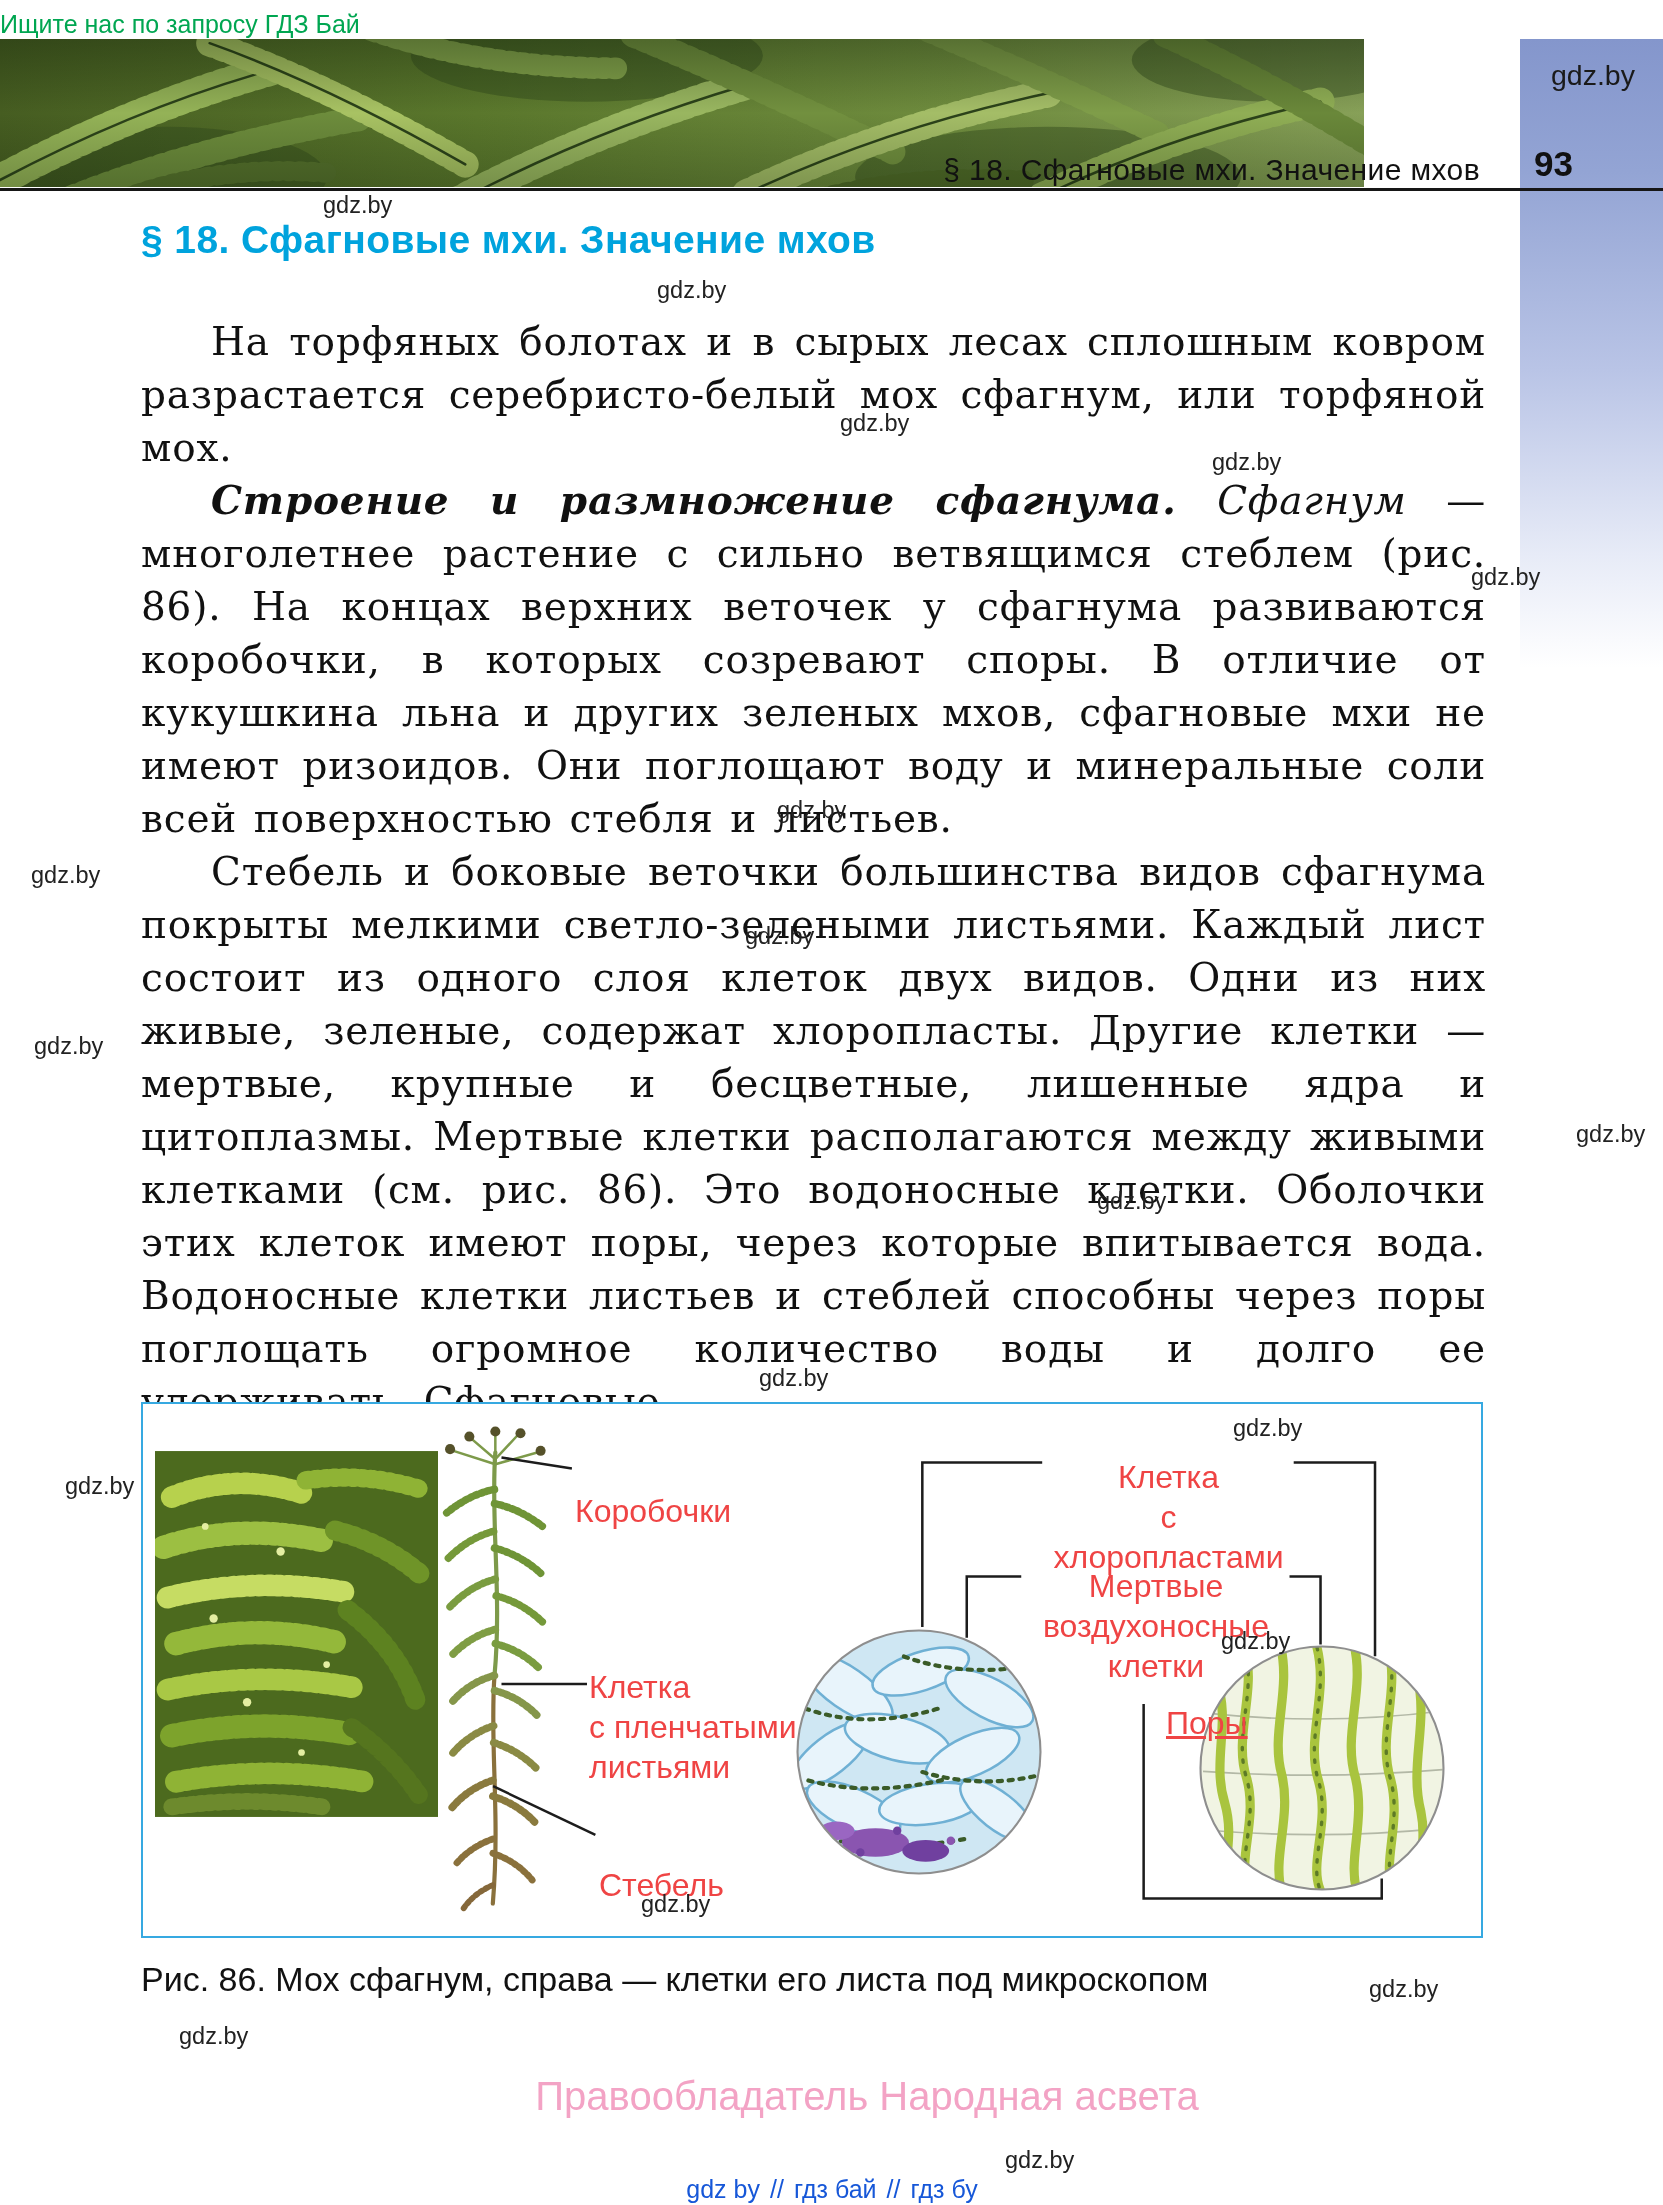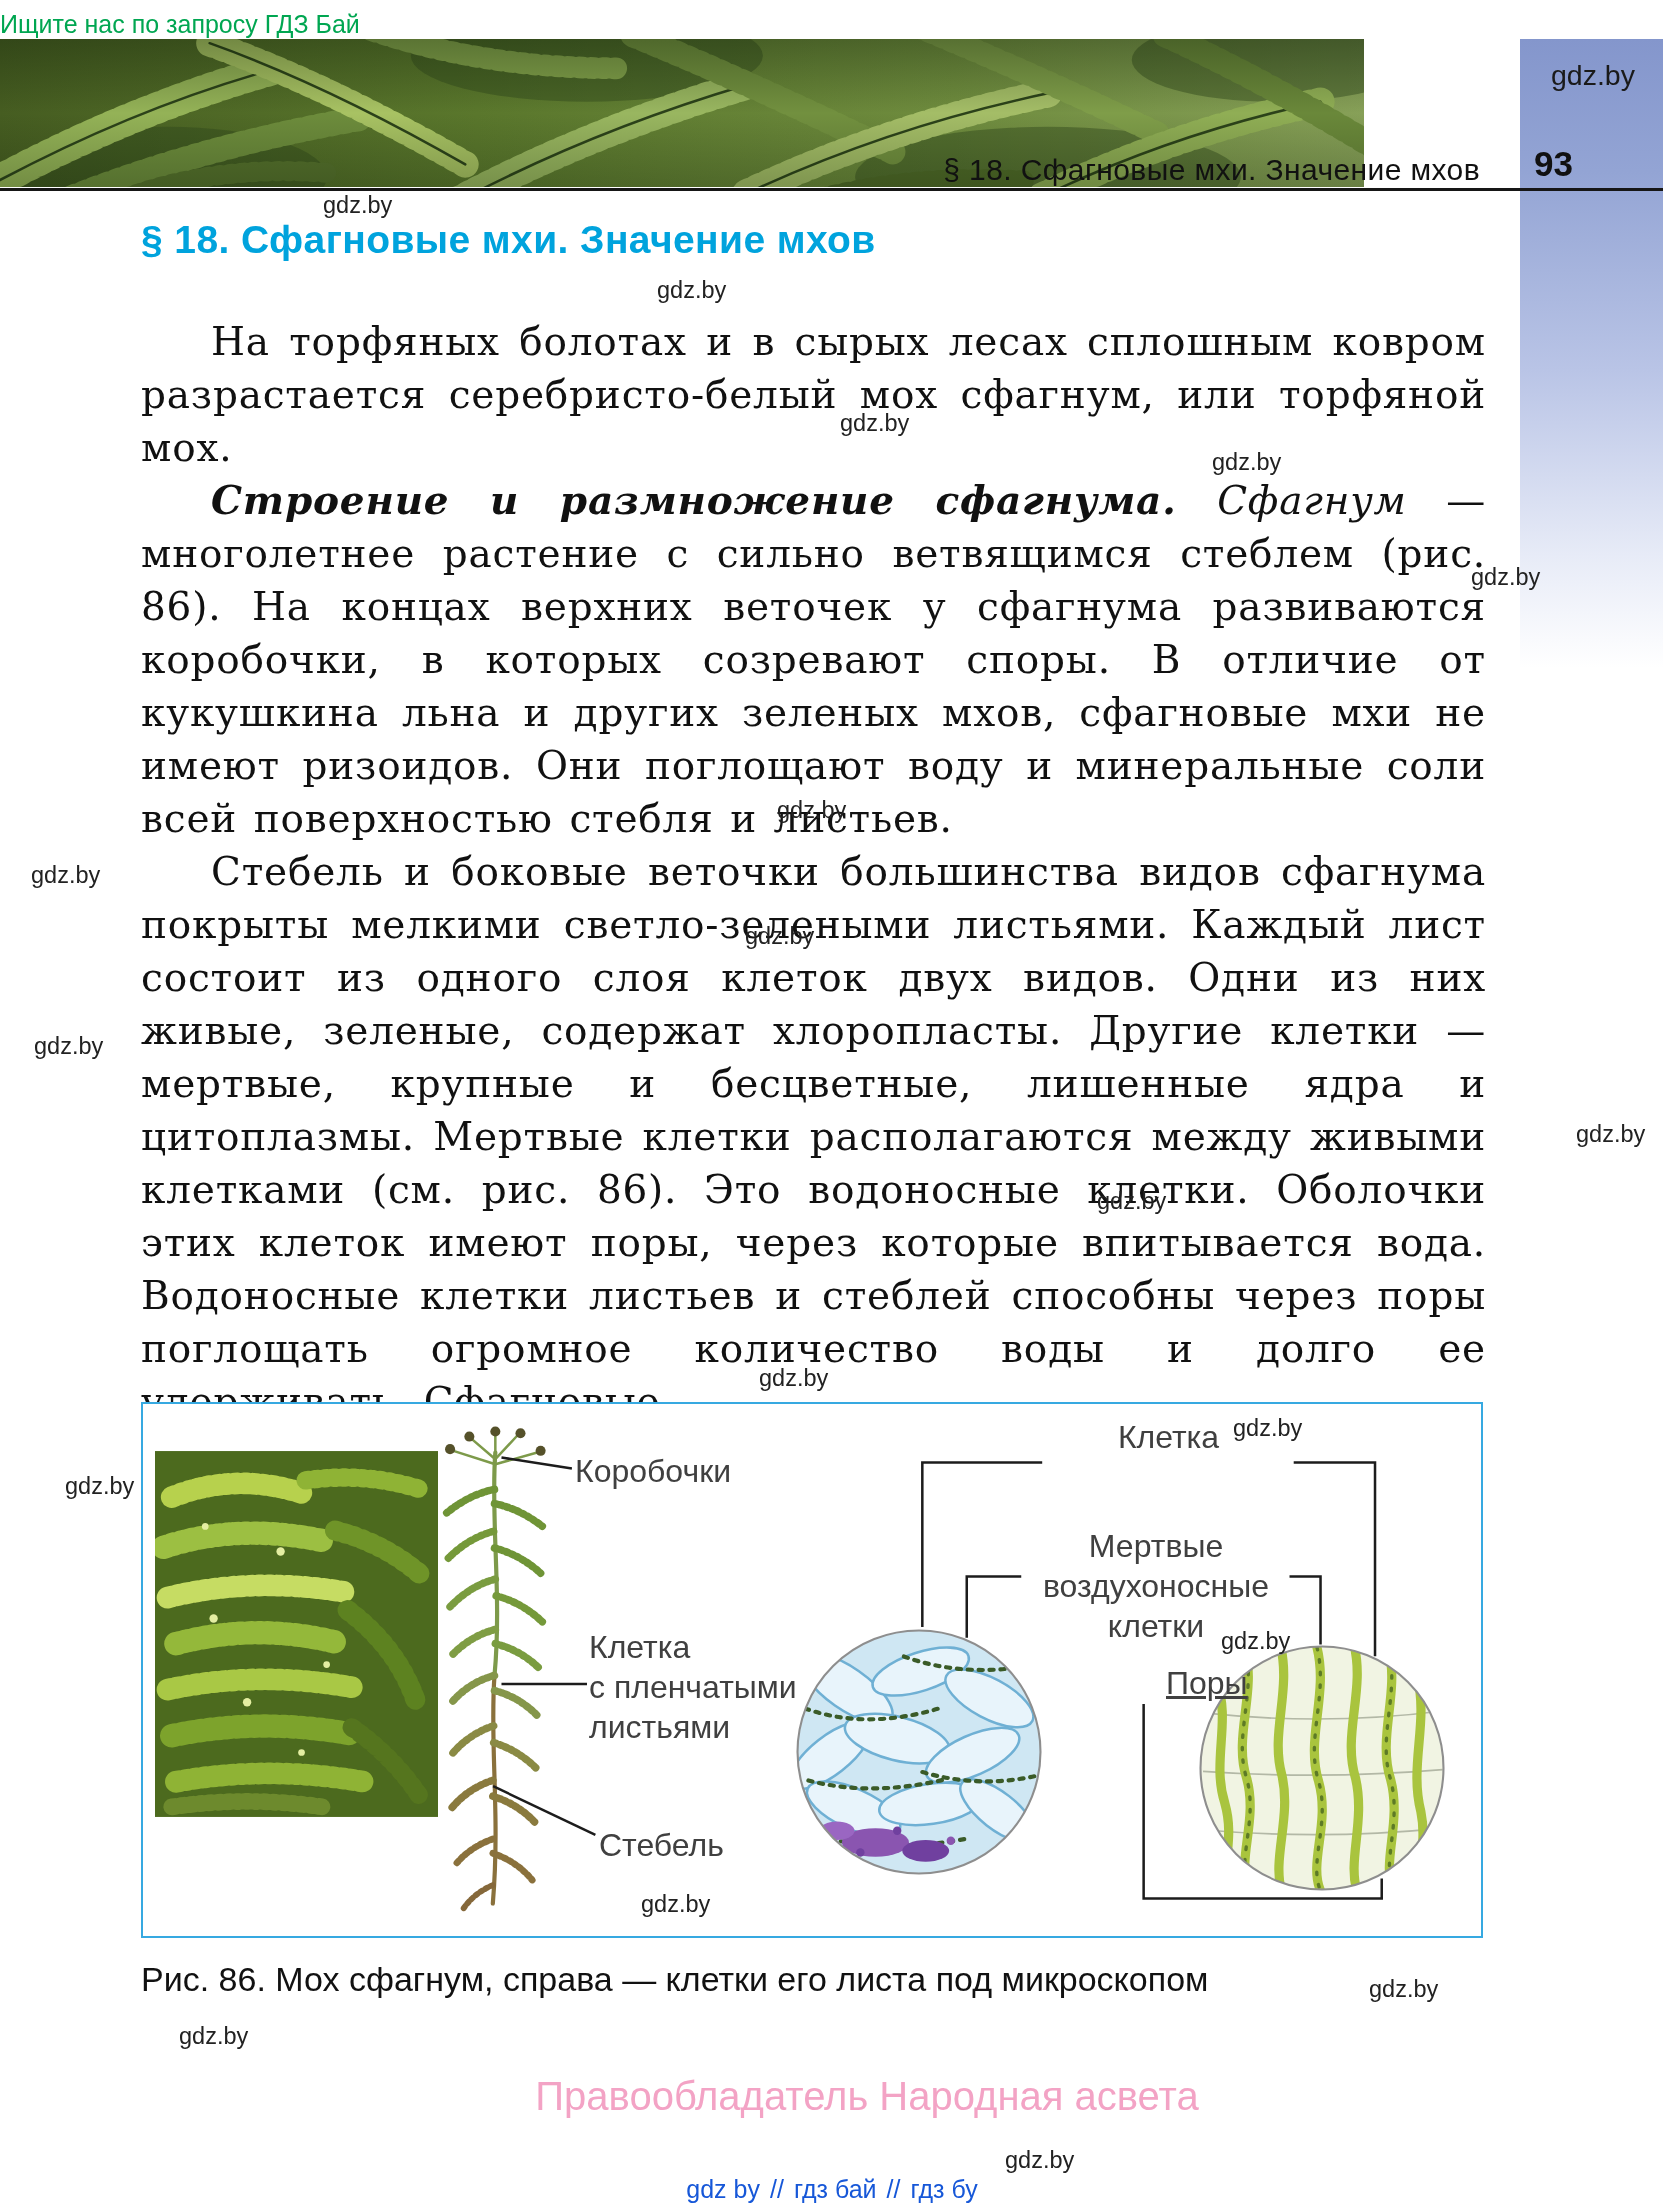--- a/index.html
+++ b/index.html
@@ -28,21 +28,21 @@
   .lead{font-weight:bold;font-style:italic;}
   .term{font-style:italic;}
 
   .wm{position:absolute;font:23.5px "Liberation Sans",sans-serif;color:#222;white-space:nowrap;z-index:30;}
 
   .figure-box{position:absolute;left:141px;top:1402px;width:1338px;height:532px;
     border:2.5px solid #36a9e1;background:#fff;z-index:1;}
   .fig-photo{position:absolute;left:155px;top:1451px;width:283px;height:366px;z-index:2;}
   .fig-plant{position:absolute;left:423px;top:1424px;width:143px;height:503px;z-index:2;}
   .fig-lines{position:absolute;left:141px;top:1402px;width:1343px;height:537px;z-index:2;pointer-events:none;}
-  .fig-label{position:absolute;font:32px "Liberation Sans",sans-serif;color:#404040;line-height:40px;z-index:3;}
+  .fig-label{position:absolute;font:32px "Liberation Sans",sans-serif;color:#ef4444;line-height:40px;z-index:3;margin-top:40px;}
   .lbl-korobochki{left:575px;top:1451px;}
   .lbl-vetochki{left:589px;top:1627px;}
   .lbl-stebel{left:599px;top:1825px;}
   .lbl-kletka{left:1046px;top:1417px;width:245px;text-align:center;}
   .lbl-mertvye{left:1025px;top:1526px;width:262px;text-align:center;}
   .lbl-pory{left:1166px;top:1663px;text-decoration:underline;}
   .micro1{position:absolute;left:795px;top:1628px;width:248px;height:248px;z-index:2;}
   .micro2{position:absolute;left:1198px;top:1644px;width:248px;height:248px;z-index:2;}
   .caption{position:absolute;left:141px;top:1960px;font:34px "Liberation Sans",sans-serif;color:#111;z-index:2;}
 
@@ -286,20 +286,21 @@
 
   <div class="fig-label lbl-korobochki">Коробочки</div>
   <div class="fig-label lbl-vetochki">
     <div>Клетка</div>
     <div>с пленчатыми</div>
     <div>листьями</div>
   </div>
   <div class="fig-label lbl-stebel">Стебель</div>
   <div class="fig-label lbl-kletka">
     <div>Клетка</div>
+    <div>с хлоропластами</div>
   </div>
   <div class="fig-label lbl-mertvye">
     <div>Мертвые</div>
     <div>воздухоносные</div>
     <div>клетки</div>
   </div>
   <div class="fig-label lbl-pory">Поры</div>
 
   <div class="caption">Рис. 86. Мох сфагнум, справа — клетки его листа под микроскопом</div>
 

